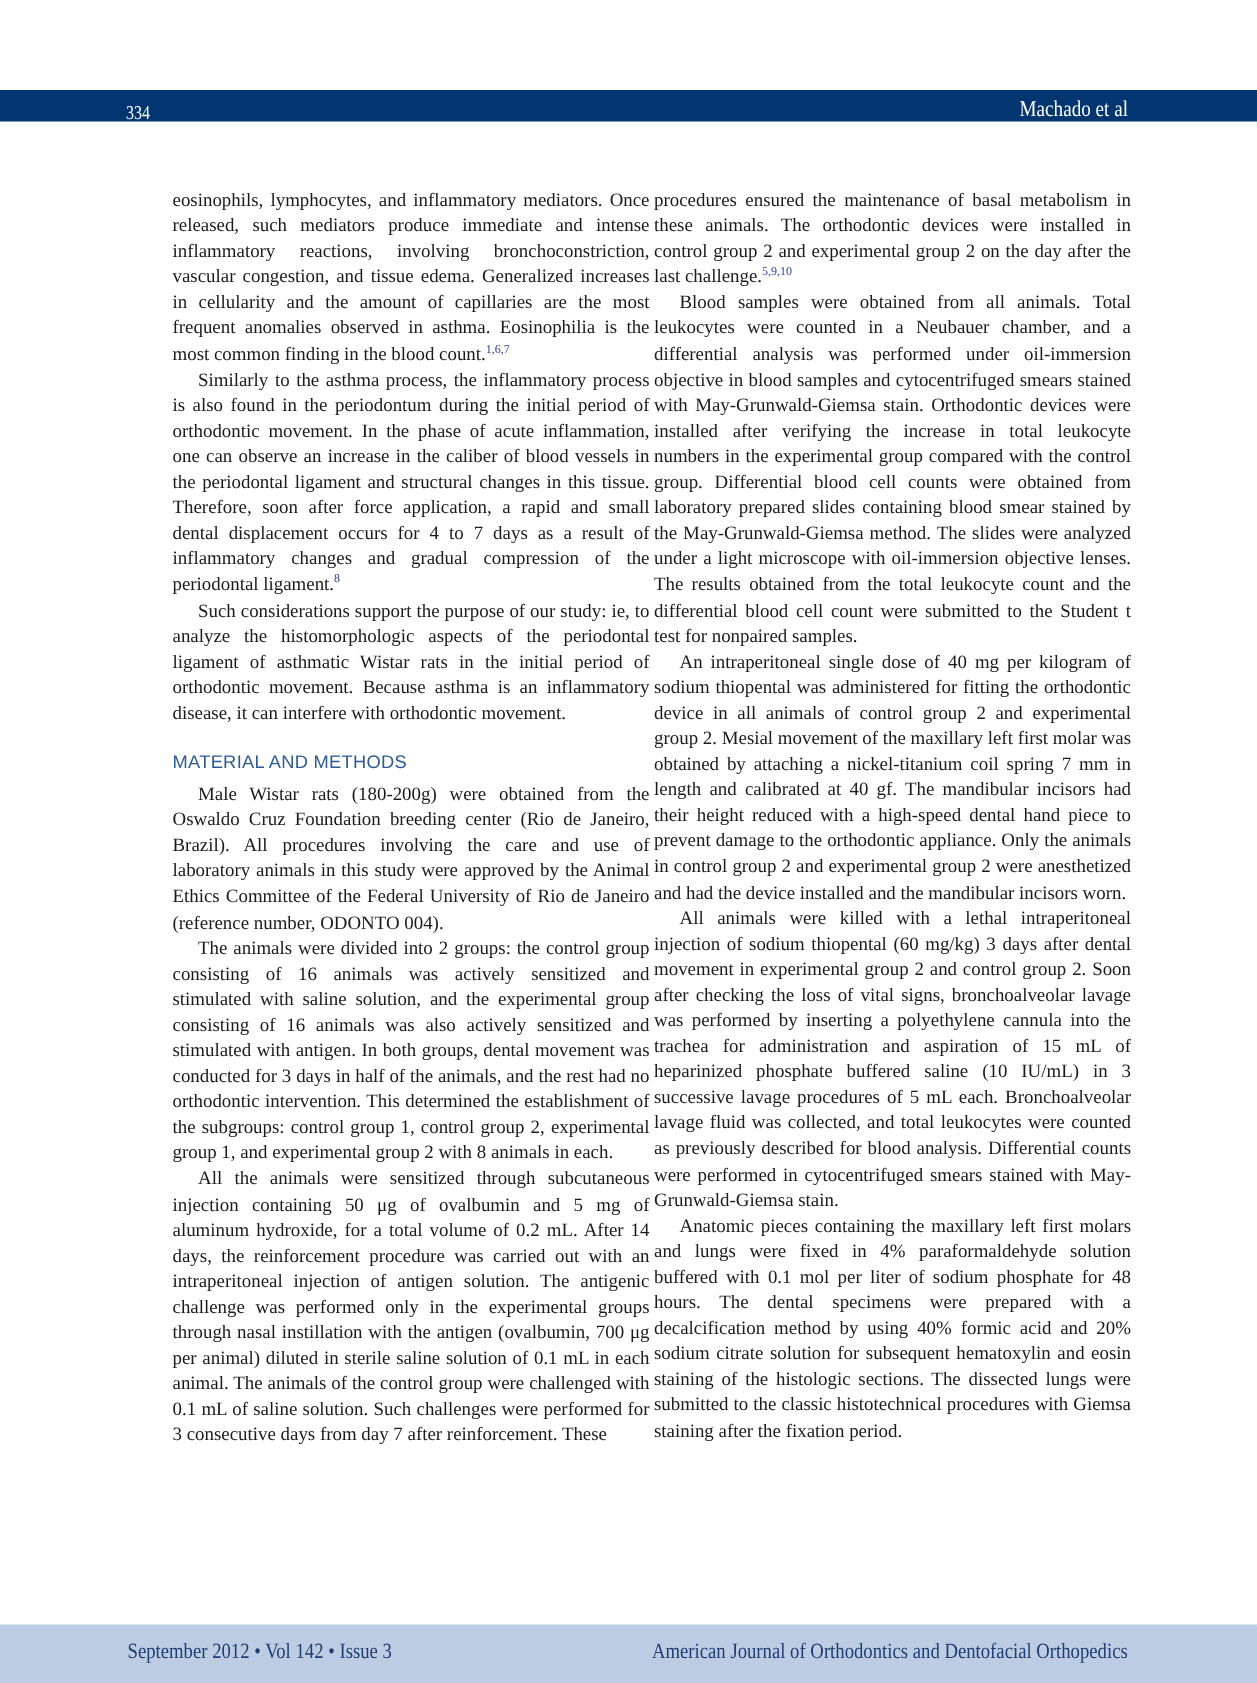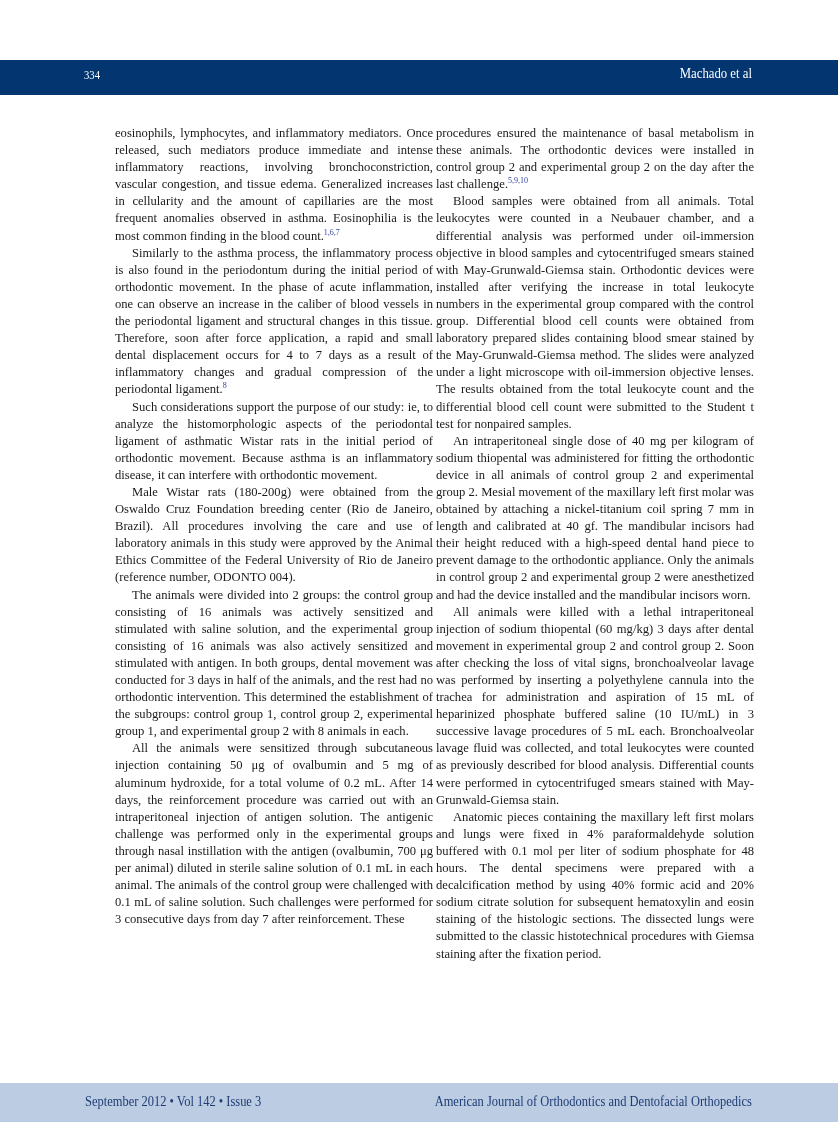--- a/index.html
+++ b/index.html
@@ -3,21 +3,21 @@
 <meta charset="utf-8">
 <style>
   html, body { margin:0; padding:0; }
   body {
     width:838px; height:1122px; position:relative; overflow:hidden;
     background:#ffffff;
     font-family:"Liberation Serif", "DejaVu Serif", serif;
     color:#1a1a1a;
   }
   .header-bar {
-    position:absolute; left:0; top:60px; width:838px; height:35px;
+    position:absolute; left:0; top:60px; width:838px; height:21px;
     background:#033670;
     color:#ffffff;
     font-family:"Liberation Serif", serif;
   }
   .header-bar .page-num {
     position:absolute; left:84px; top:7px; font-size:13px; letter-spacing:0;
     transform:scaleX(0.82); transform-origin:left center;
   }
   .header-bar .running-head {
     position:absolute; right:86px; top:5px; font-size:15px;
@@ -59,20 +59,21 @@
 
 <div class="header-bar">
   <span class="page-num">334</span>
   <span class="running-head">Machado et al</span>
 </div>
 
 <div class="col left">
   <p class="noindent"><span>eosinophils, lymphocytes, and inflammatory mediators. Once released, such mediators produce immediate and intense inflammatory reactions, involving bronchoconstriction, vascular congestion, and tissue edema. Generalized increases in cellularity and the amount of capillaries are the most frequent anomalies observed in asthma. Eosinophilia is the most common finding in the blood count.</span><sup class="ref">1,6,7</sup></p>
   <p><span>Similarly to the asthma process, the inflammatory process is also found in the periodontum during the initial period of orthodontic movement. In the phase of acute inflammation, one can observe an increase in the caliber of blood vessels in the periodontal ligament and structural changes in this tissue. Therefore, soon after force application, a rapid and small dental displacement occurs for 4 to 7 days as a result of inflammatory changes and gradual compression of the periodontal ligament.</span><sup class="ref">8</sup></p>
   <p>Such considerations support the purpose of our study: ie, to analyze the histomorphologic aspects of the periodontal ligament of asthmatic Wistar rats in the initial period of orthodontic movement. Because asthma is an inflammatory disease, it can interfere with orthodontic movement.</p>
+  <div class="section-heading">MATERIAL AND METHODS</div>
   <p>Male Wistar rats (180-200g) were obtained from the Oswaldo Cruz Foundation breeding center (Rio de Janeiro, Brazil). All procedures involving the care and use of laboratory animals in this study were approved by the Animal Ethics Committee of the Federal Univer­sity of Rio de Janeiro (reference number, ODONTO 004).</p>
   <p>The animals were divided into 2 groups: the control group consisting of 16 animals was actively sensitized and stimulated with saline solution, and the experimen­tal group consisting of 16 animals was also actively sensitized and stimulated with antigen. In both groups, dental movement was conducted for 3 days in half of the animals, and the rest had no orthodontic intervention. This determined the establishment of the subgroups: control group 1, control group 2, experimental group 1, and experimental group 2 with 8 animals in each.</p>
   <p>All the animals were sensitized through subcutane­ous injection containing 50 μg of ovalbumin and 5 mg of aluminum hydroxide, for a total volume of 0.2 mL. Af­ter 14 days, the reinforcement procedure was carried out with an intraperitoneal injection of antigen solution. The antigenic challenge was performed only in the ex­perimental groups through nasal instillation with the antigen (ovalbumin, 700 μg per animal) diluted in sterile saline solution of 0.1 mL in each animal. The animals of the control group were challenged with 0.1 mL of saline solution. Such challenges were performed for 3 consec­utive days from day 7 after reinforcement. These</p>
 </div>
 
 <div class="col right">
   <p class="noindent"><span>procedures ensured the maintenance of basal metabo­lism in these animals. The orthodontic devices were in­stalled in control group 2 and experimental group 2 on the day after the last challenge.</span><sup class="ref">5,9,10</sup></p>
   <p>Blood samples were obtained from all animals. Total leukocytes were counted in a Neubauer chamber, and a differential analysis was performed under oil-immer­sion objective in blood samples and cytocentrifuged smears stained with May-Grunwald-Giemsa stain. Or­thodontic devices were installed after verifying the in­crease in total leukocyte numbers in the experimental group compared with the control group. Differential blood cell counts were obtained from laboratory pre­pared slides containing blood smear stained by the May-Grunwald-Giemsa method. The slides were ana­lyzed under a light microscope with oil-immersion objec­tive lenses. The results obtained from the total leukocyte count and the differential blood cell count were submit­ted to the Student t test for nonpaired samples.</p>
   <p>An intraperitoneal single dose of 40 mg per kilogram of sodium thiopental was administered for fitting the orthodontic device in all animals of control group 2 and experimental group 2. Mesial movement of the maxillary left first molar was obtained by attaching a nickel-titanium coil spring 7 mm in length and calibrated at 40 gf. The mandibular incisors had their height reduced with a high-speed dental hand piece to prevent damage to the orthodontic appliance. Only the animals in control group 2 and experimental group 2 were anesthetized and had the device installed and the mandibular incisors worn.</p>
   <p>All animals were killed with a lethal intraperitoneal injection of sodium thiopental (60 mg/kg) 3 days after dental movement in experimental group 2 and control group 2. Soon after checking the loss of vital signs, bron­choalveolar lavage was performed by inserting a polyeth­ylene cannula into the trachea for administration and aspiration of 15 mL of heparinized phosphate buffered saline (10 IU/mL) in 3 successive lavage procedures of 5 mL each. Bronchoalveolar lavage fluid was collected, and total leukocytes were counted as previously de­scribed for blood analysis. Differential counts were performed in cytocentrifuged smears stained with May-Grunwald-Giemsa stain.</p>

